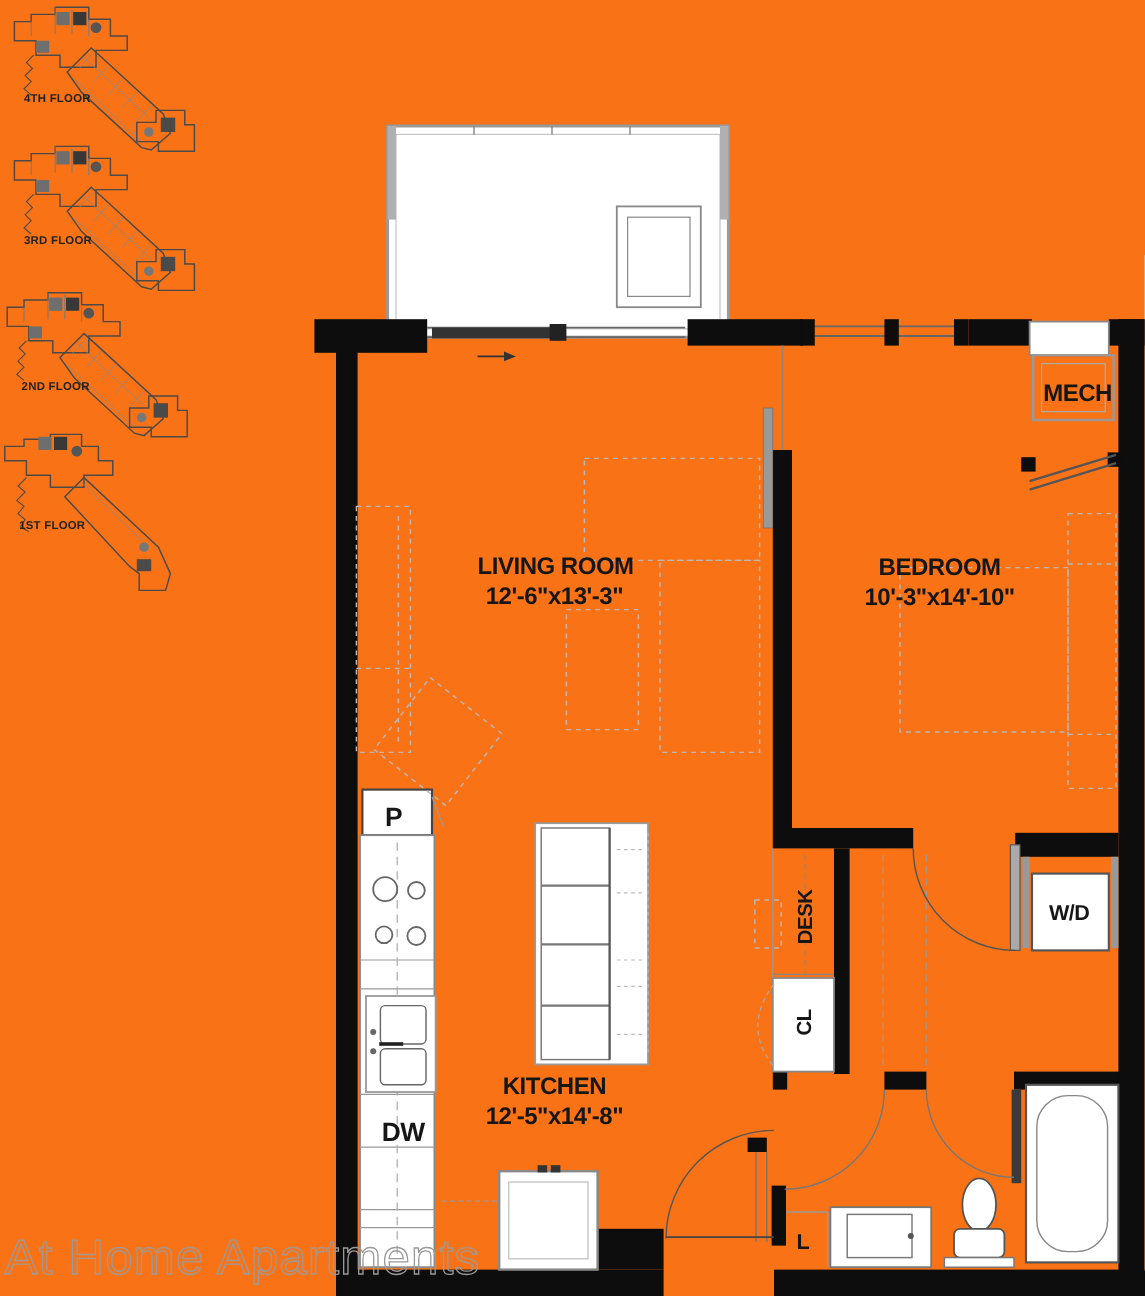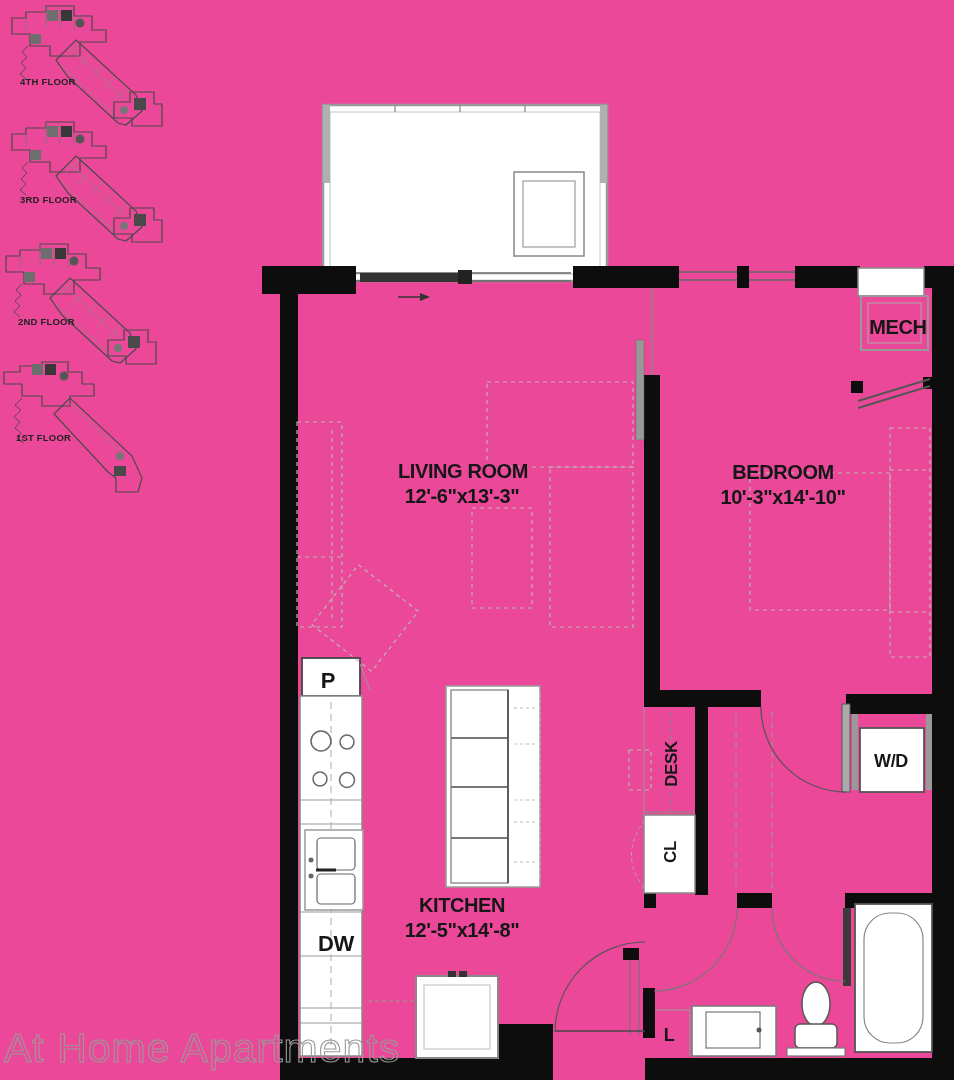--- a/index.html
+++ b/index.html
@@ -1,16 +1,16 @@
 <!DOCTYPE html>
 <html><head>
 <meta charset="utf-8">
 <style>
   html,body{margin:0;padding:0;background:#fff;}
-  .canvas{position:relative;width:954px;height:1080px;background:#ec4899;overflow:hidden;}
+  .canvas{position:relative;width:954px;height:1080px;background:#f97316;overflow:hidden;}
   svg{display:block;}
   .lbl{font-family:"Liberation Sans",sans-serif;font-weight:700;fill:#161616;letter-spacing:-0.4px;}
   .s20{font-size:20px;}
   .s22{font-size:22px;}
   .s18{font-size:18px;}
   .s17{font-size:17px;}
   .flbl{font-family:"Liberation Sans",sans-serif;font-weight:700;font-size:9.5px;fill:#222;letter-spacing:0.2px;}
   .wm{font-family:"Liberation Sans",sans-serif;font-size:41px;letter-spacing:1px;fill:none;stroke:#9a9a9a;stroke-width:1.1px;}
   .w{fill:#0d0d0d;}
   .thin{stroke:#666;stroke-width:1.5;fill:none;}

